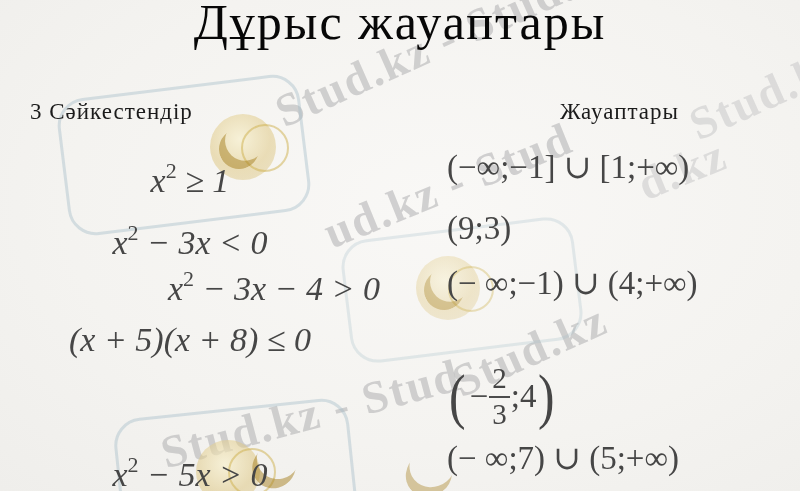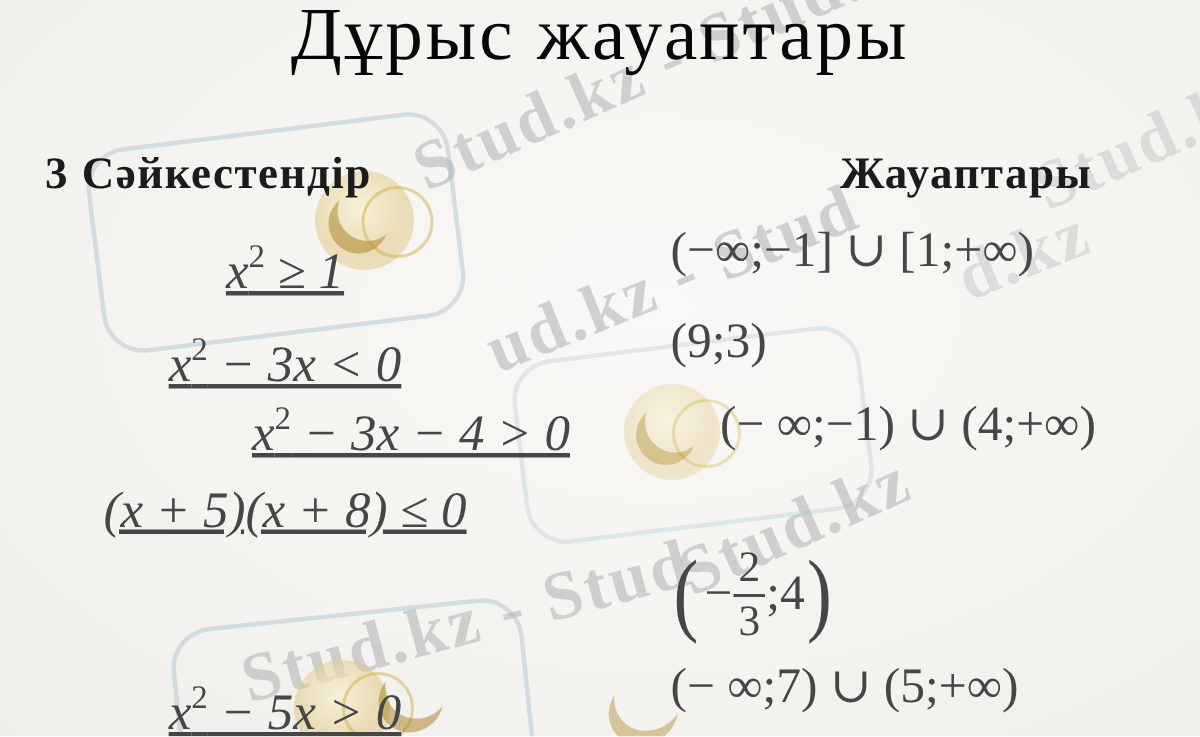--- a/index.html
+++ b/index.html
@@ -38,41 +38,40 @@
     box-shadow:inset 9px -5px 0 0 rgba(166,128,32,0.5);
   }
 
   
   .title{
     position:absolute;top:-7px;left:0;width:100%;
     text-align:center;font-size:50px;font-weight:400;
     letter-spacing:2px;color:#070707;margin:0;
   }
   .col-hdr{
-    position:absolute;top:99px;font-size:30px;font-weight:bold;
+    position:absolute;top:99px;font-size:23px;font-weight:normal;
     letter-spacing:1px;color:#1b1b1b;white-space:nowrap;
   }
   .col-hdr.left{left:30px;}
   .col-hdr.right{left:560px;}
 
   .prob{
     position:absolute;left:0;width:380px;text-align:center;
     font-style:italic;font-size:34px;line-height:44px;color:#464646;
     white-space:nowrap;
-    text-decoration:underline;
   }
   .prob sup{font-style:normal;font-size:22px;vertical-align:14px;letter-spacing:0;}
   .p1{top:149px;}.p2{top:211px;}.p3{top:257px;text-align:right;}
   .p4{top:308px;}.p5{top:363px;}.p6{top:443px;}
 
   .ans{
     position:absolute;left:447px;font-size:33px;line-height:44px;
     color:#464646;white-space:nowrap;
   }
-  .a1{top:145px;}.a2{top:206px;}.a3{top:261px;margin-left:33px;}
+  .a1{top:145px;}.a2{top:206px;}.a3{top:261px;}
   .a4{top:310px;}.a6{top:436px;}
 
   .a5{top:356px;display:flex;align-items:center;}
   .a5 .bigp{font-size:62px;font-weight:300;line-height:80px;transform:scaleX(0.8);color:#464646;}
   .a5 .sign{font-size:33px;margin:0 1px 0 2px;}
   .a5 .frac{display:inline-flex;flex-direction:column;align-items:center;line-height:1;font-size:29px;}
   .a5 .frac .num{padding:0 3px 3px 3px;}
   .a5 .frac .den{border-top:2px solid #4c4c4c;padding:2px 3px 0 3px;}
   .a5 .tail{font-size:33px;margin-left:1px;}
 </style>

